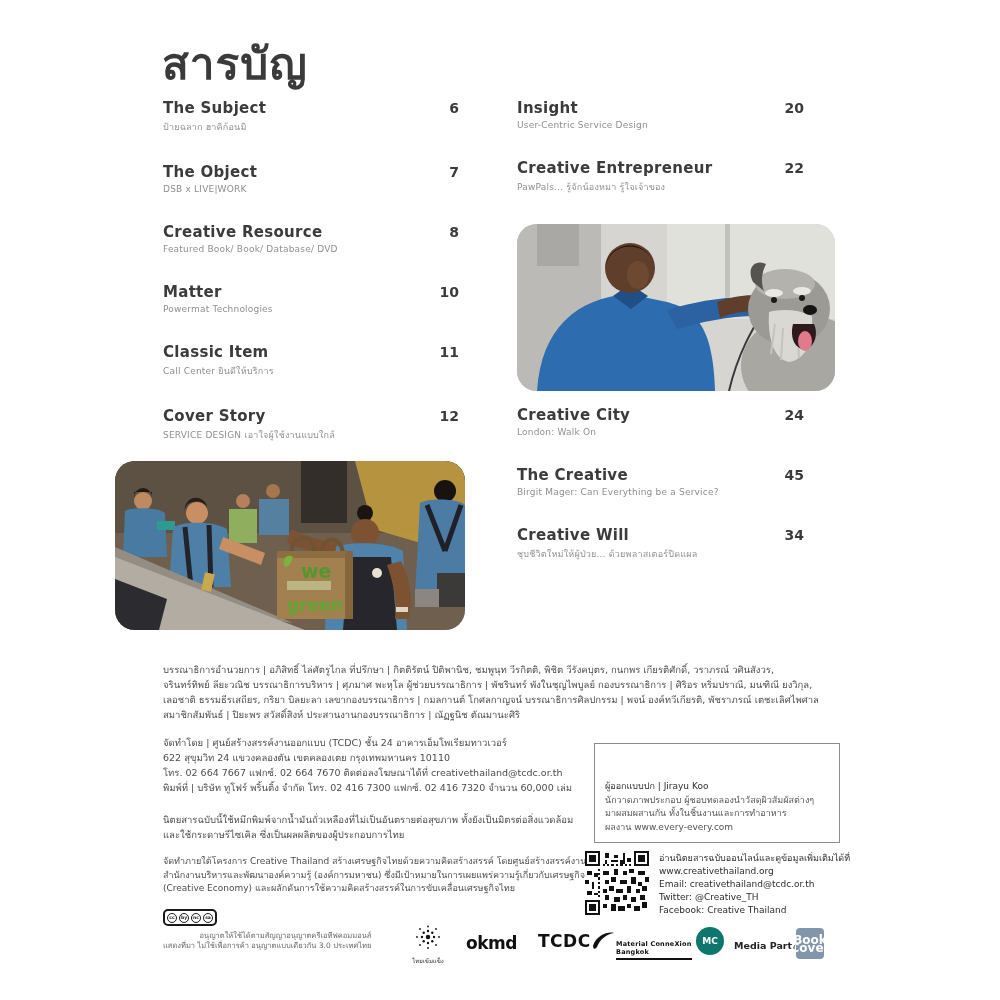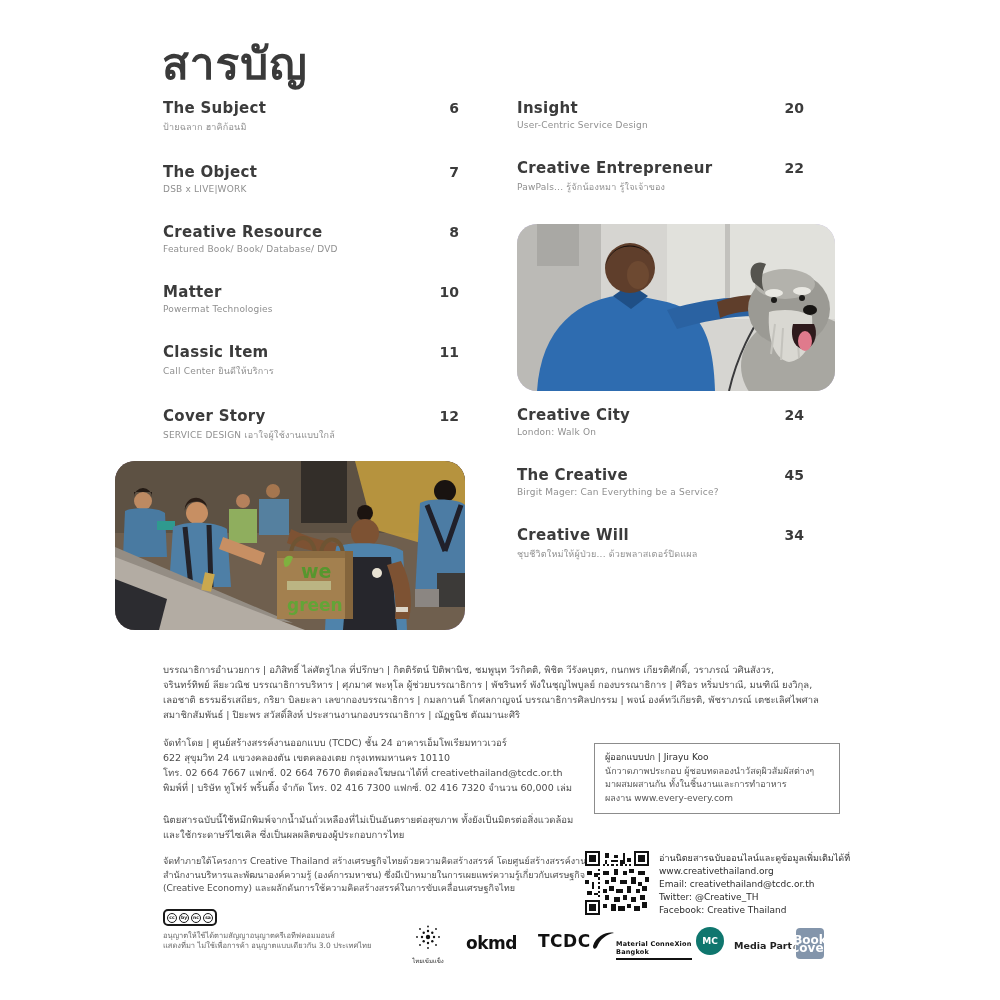--- a/index.html
+++ b/index.html
@@ -18,31 +18,31 @@
   .entry-sub{font-size:9px;color:#8f8f8f;margin-top:3px;letter-spacing:.2px;}
   .photo{position:absolute;overflow:hidden;background:#c4b5fd;border-radius:20px;}
   .photo-left{left:115px;top:461px;width:350px;height:169px;}
   .photo-right{left:517px;top:224px;width:318px;height:167px;}
   .smalltext{font-size:9.5px;line-height:15px;color:#4c4c4c;}
   .tinytext{font-size:9px;line-height:13.5px;color:#4c4c4c;}
   .masthead{position:absolute;left:163px;top:662px;width:705px;}
   .publisher{position:absolute;left:163px;top:735px;width:440px;}
   .designer-box{position:absolute;left:594px;top:743px;width:246px;border:1px solid #8c8c8c;
                 padding:7px 10px 8px;box-sizing:border-box;font-size:9px;line-height:13.5px;color:#555;}
-  .designer-box .line0{color:#2e2e2e;}
+  .designer-box .line0{color:#2e2e2e;margin-top:29px;}
   .eco{position:absolute;left:163px;top:812px;width:470px;}
   .project{position:absolute;left:163px;top:855px;width:475px;}
   .qr{position:absolute;left:585px;top:851px;width:64px;height:64px;}
   .online{position:absolute;left:659px;top:852px;font-size:9px;line-height:13px;color:#2d2d2d;}
   .cc-badge{position:absolute;left:163px;top:909px;width:54px;height:17px;border:2px solid #1a1a1a;
             border-radius:5px;display:flex;align-items:center;justify-content:space-evenly;box-sizing:border-box;}
   .cc-circle{width:10px;height:10px;border:1.3px solid #1a1a1a;border-radius:50%;
              font-size:4.5px;font-weight:700;color:#1a1a1a;display:flex;align-items:center;
              justify-content:center;box-sizing:border-box;}
-  .cc-text{position:absolute;left:163px;top:931px;font-size:7.5px;line-height:10px;color:#666;}
+  .cc-text{position:absolute;left:163px;top:931px;font-size:7.5px;line-height:10px;color:#666;text-align:right;}
   .logo{position:absolute;}
   .logo-starburst{left:408px;top:925px;width:40px;text-align:center;}
   .logo-starburst .cap{font-size:6px;color:#222;margin-top:1px;}
   .logo-okmd{left:466px;top:933px;font-size:17px;font-weight:700;color:#111;letter-spacing:-.5px;}
   .logo-tcdc{left:538px;top:931px;display:flex;align-items:center;}
   .logo-tcdc .txt{font-size:17px;font-weight:700;color:#111;letter-spacing:.5px;}
   .logo-mcx{left:616px;top:940px;width:76px;font-size:6.5px;font-weight:700;color:#111;
             border-bottom:2px solid #111;padding-bottom:2px;letter-spacing:.2px;}
   .logo-mc{left:696px;top:927px;width:28px;height:28px;border-radius:50%;background:#0f766e;
            color:#fff;font-size:9px;font-weight:700;display:flex;align-items:center;justify-content:center;}

